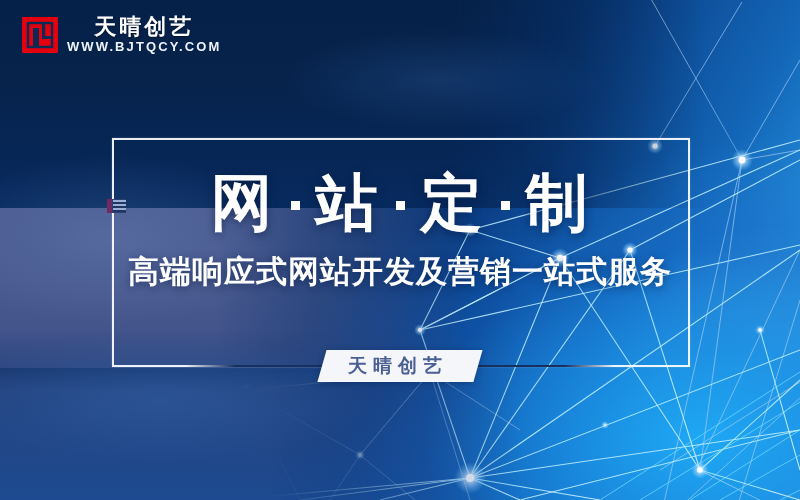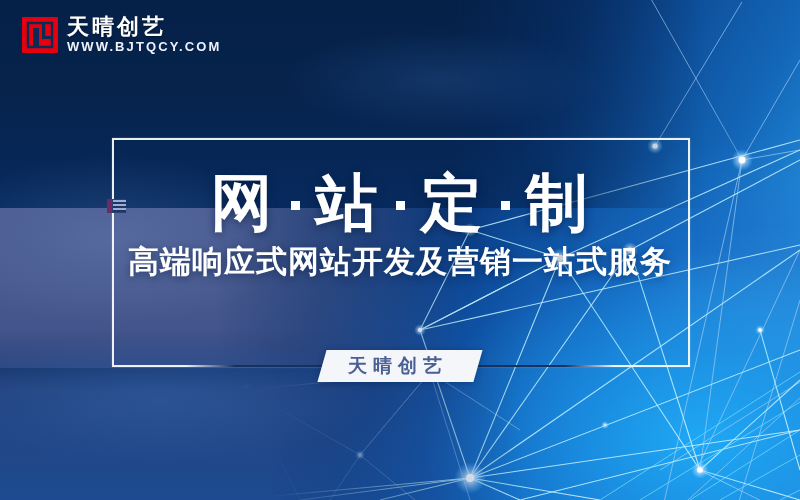--- a/index.html
+++ b/index.html
@@ -8,20 +8,21 @@
     width:800px; height:500px; overflow:hidden;
     background:#06224f;
     font-family:"Liberation Sans","DejaVu Sans",sans-serif;
   }
 
   #banner{
     position:relative;
     width:800px; height:500px;
     overflow:hidden;
     background:#404040;
+    text-align:center;
   }
 
   
   .bg-base{
     position:absolute; inset:0;
     background:
       radial-gradient(ellipse 620px 420px at 88% 88%, #1ea8f5 0%, rgba(25,140,225,0.85) 22%, rgba(18,95,190,0.45) 45%, rgba(10,50,130,0.0) 70%),
       radial-gradient(ellipse 400px 300px at 97% 72%, rgba(90,205,255,0.70) 0%, rgba(40,150,230,0.25) 45%, rgba(10,50,130,0) 75%),
       linear-gradient(118deg, #062350 0%, #072a5c 30%, #0a3a7e 55%, #1366b8 76%, #2b9ce8 92%, #49bdf7 100%);
   }
@@ -88,21 +89,21 @@
     font-family:"DejaVu Sans","Liberation Sans",sans-serif;
     font-size:62px; font-weight:700; line-height:1.05; letter-spacing:2px;
     text-shadow:0 2px 10px rgba(2,20,55,.55);
   }
   .main-title .ch{ padding:0 2px; }
   .main-title .dot{
     display:inline-block; width:9px; height:9px; background:#ffffff;
     margin:0 14px; position:relative; top:3px; flex:none;
   }
   .sub-title{
-    margin-top:8px;
+    margin-top:18px;
     color:#ffffff;
     font-family:"DejaVu Sans","Liberation Sans",sans-serif;
     font-size:31px; font-weight:700; letter-spacing:1px; line-height:1.2;
     text-shadow:0 2px 8px rgba(2,20,55,.5);
   }
 
   
   .badge-row{
     position:absolute; left:0; right:0; top:350px; height:32px;
     display:flex; align-items:center; justify-content:center;

